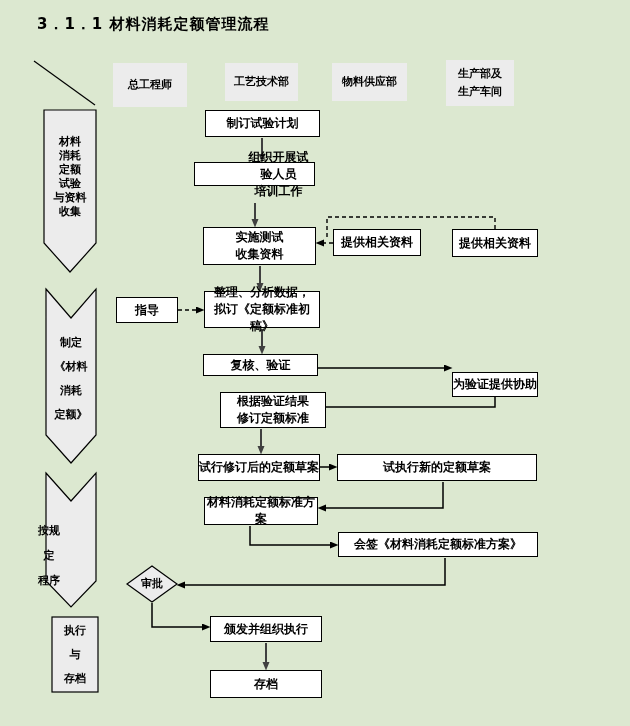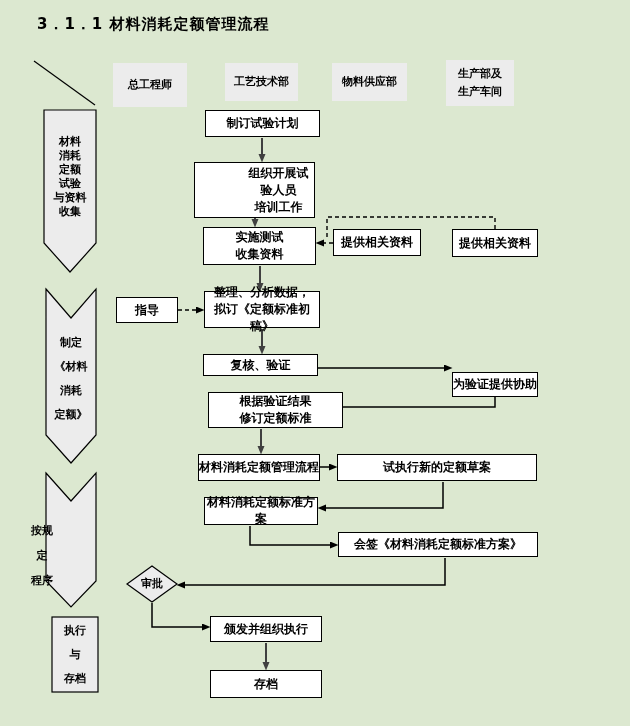--- a/index.html
+++ b/index.html
@@ -84,41 +84,41 @@
   <div class="freelabel" style="left:44px;top:110px;width:52px;height:133px;">材料
 消耗
 定额
 试验
 与资料
 收集</div>
   <div class="freelabel ph2" style="left:46px;top:318px;width:50px;height:122px;">制定
 《材料
 消耗
 定额》</div>
-  <div class="freelabel ph3" style="left:29px;top:510px;width:26px;height:90px;">按规定
+  <div class="freelabel ph3" style="left:36px;top:510px;width:26px;height:90px;">按规定
 程序</div>
   <div class="freelabel ph4" style="left:52px;top:617px;width:46px;height:75px;border-radius:15px;">执行
 与
 存档</div>
 
   <div class="box" style="left:205px;top:110px;width:115px;height:27px;">制订试验计划</div>
-  <div class="box" style="left:194px;top:162px;width:121px;height:56px;padding-left:48px;">组织开展试验人员
+  <div class="box" style="left:194px;top:162px;width:121px;height:24px;padding-left:48px;">组织开展试验人员
 培训工作</div>
   <div class="box" style="left:203px;top:227px;width:113px;height:38px;">实施测试
 收集资料</div>
   <div class="box" style="left:333px;top:229px;width:88px;height:27px;">提供相关资料</div>
   <div class="box" style="left:452px;top:229px;width:86px;height:28px;">提供相关资料</div>
   <div class="box" style="left:116px;top:297px;width:62px;height:26px;">指导</div>
   <div class="box" style="left:204px;top:291px;width:116px;height:37px;">整理、分析数据，
 拟订《定额标准初稿》</div>
   <div class="box" style="left:203px;top:354px;width:115px;height:22px;">复核、验证</div>
   <div class="box" style="left:452px;top:357px;width:86px;height:25px;margin-top:15px;">为验证提供协助</div>
-  <div class="box" style="left:208px;top:392px;width:135px;height:36px;text-align:center;">根据验证结果
+  <div class="box" style="left:220px;top:392px;width:106px;height:36px;text-align:center;">根据验证结果
 修订定额标准</div>
-  <div class="box" style="left:198px;top:454px;width:122px;height:27px;">材料消耗定额管理流程</div>
+  <div class="box" style="left:198px;top:454px;width:122px;height:27px;">试行修订后的定额草案</div>
   <div class="box" style="left:337px;top:454px;width:200px;height:27px;">试执行新的定额草案</div>
   <div class="box" style="left:338px;top:532px;width:200px;height:25px;">会签《材料消耗定额标准方案》</div>
   <div class="box" style="left:204px;top:497px;width:114px;height:28px;">材料消耗定额标准方案</div>
   <div class="freelabel" style="left:127px;top:566px;width:50px;height:36px;">审批</div>
   <div class="box" style="left:210px;top:616px;width:112px;height:26px;">颁发并组织执行</div>
   <div class="box" style="left:210px;top:670px;width:112px;height:28px;">存档</div>
 
 </div>
 
 </body></html>

